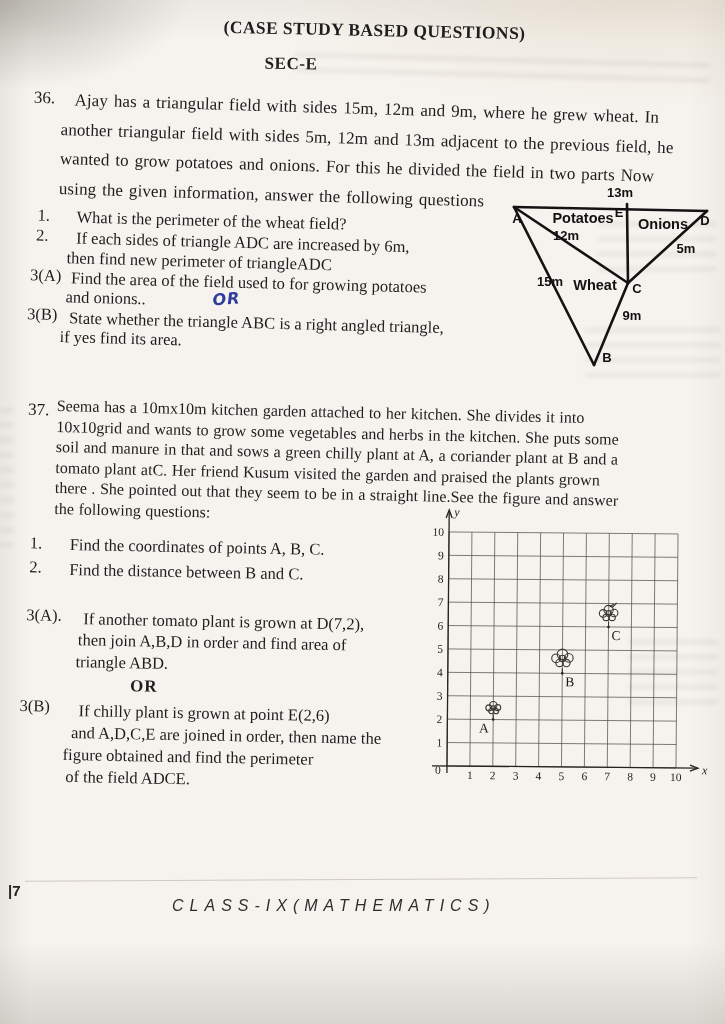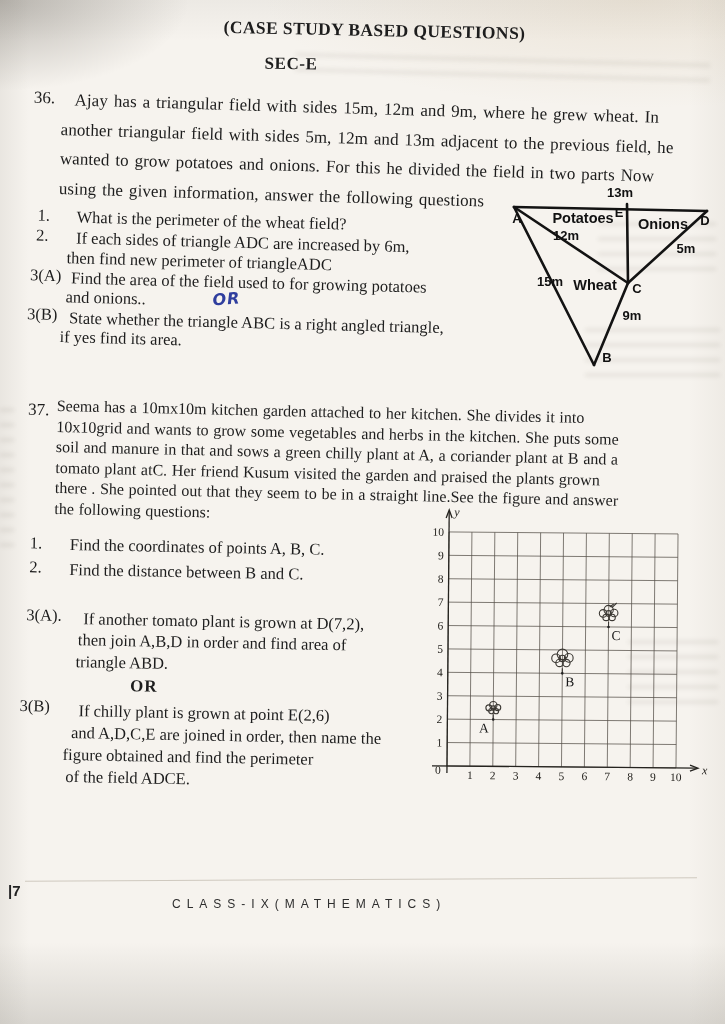--- a/index.html
+++ b/index.html
@@ -37,21 +37,21 @@
   .tt{font:bold 13px "Liberation Sans",sans-serif;fill:#111;text-anchor:middle;}
   .trg{font:bold 14.5px "Liberation Sans",sans-serif;fill:#111;text-anchor:middle;}
   
   .gl{stroke:#55504a;stroke-width:0.75;}
   .ax{stroke:#25231f;stroke-width:1.3;fill:none;}
   .tick{font:11.5px "Liberation Serif",serif;fill:#25231f;}
   .axlab{font:italic 12px "Liberation Serif",serif;fill:#25231f;}
   .ptlab{font:13.5px "Liberation Serif",serif;fill:#1a1a1a;}
   .bush{stroke:#3b3833;fill:none;stroke-width:1.1;}
   .footer-page{font-family:"Liberation Sans",sans-serif;font-weight:bold;font-size:15px;color:#222;}
-  .footer-center{font-family:"Liberation Sans",sans-serif;font-size:12px;color:#2d2d2d;letter-spacing:6px;}
+  .footer-center{font-family:"Liberation Sans",sans-serif;font-size:16px;color:#2d2d2d;letter-spacing:6px;font-style:italic;}
 </style>
 </head>
 <body>
 
 <div class="page">
 
   <div class="smudge" style="left:295px;top:58px;width:415px;height:24px;transform:rotate(1.5deg);"></div>
   <div class="smudge" style="left:598px;top:222px;width:118px;height:58px;"></div>
   <div class="smudge" style="left:585px;top:328px;width:135px;height:60px;"></div>
   <div class="smudge" style="left:0px;top:408px;width:14px;height:140px;"></div>

